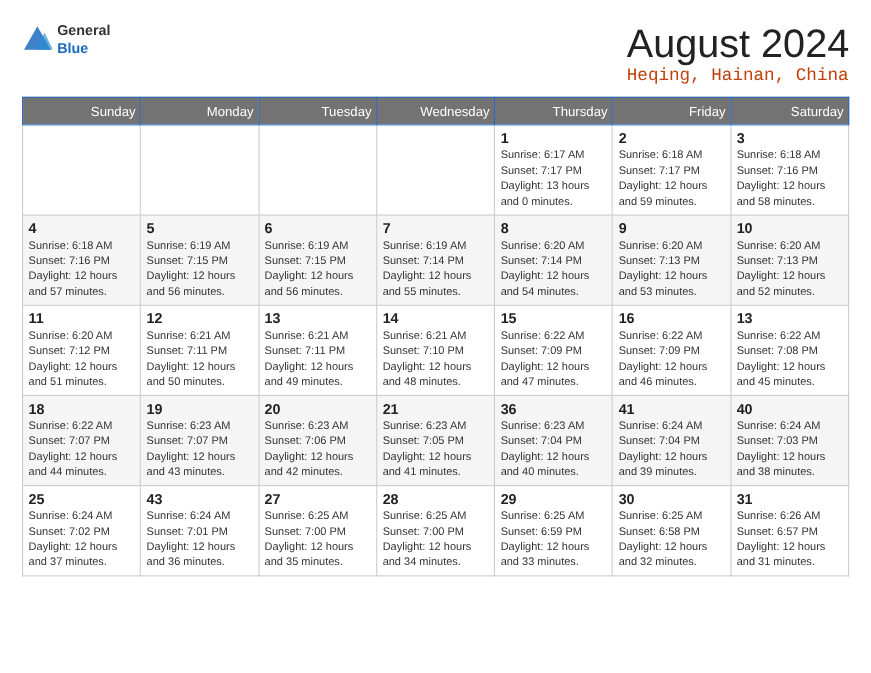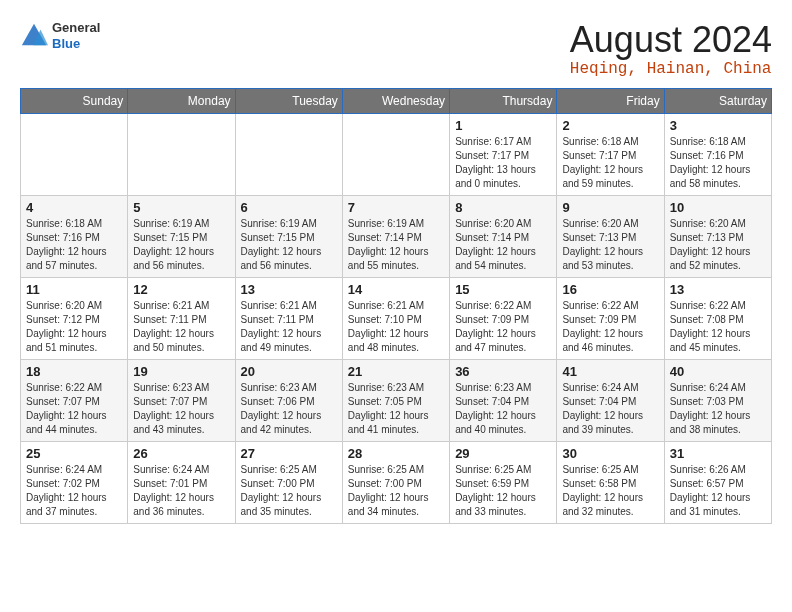--- a/index.html
+++ b/index.html
@@ -229,21 +229,21 @@
           <span class="day-number">40</span>
           <div class="day-info">Sunrise: 6:24 AM<br>Sunset: 7:03 PM<br>Daylight: 12 hours and 38 minutes.</div>
         </td>
       </tr>
       <tr>
         <td>
           <span class="day-number">25</span>
           <div class="day-info">Sunrise: 6:24 AM<br>Sunset: 7:02 PM<br>Daylight: 12 hours and 37 minutes.</div>
         </td>
         <td>
-          <span class="day-number">26</span>
+          <span class="day-number">43</span>
           <div class="day-info">Sunrise: 6:24 AM<br>Sunset: 7:01 PM<br>Daylight: 12 hours and 36 minutes.</div>
         </td>
         <td>
           <span class="day-number">27</span>
           <div class="day-info">Sunrise: 6:25 AM<br>Sunset: 7:00 PM<br>Daylight: 12 hours and 35 minutes.</div>
         </td>
         <td>
           <span class="day-number">28</span>
           <div class="day-info">Sunrise: 6:25 AM<br>Sunset: 7:00 PM<br>Daylight: 12 hours and 34 minutes.</div>
         </td>

